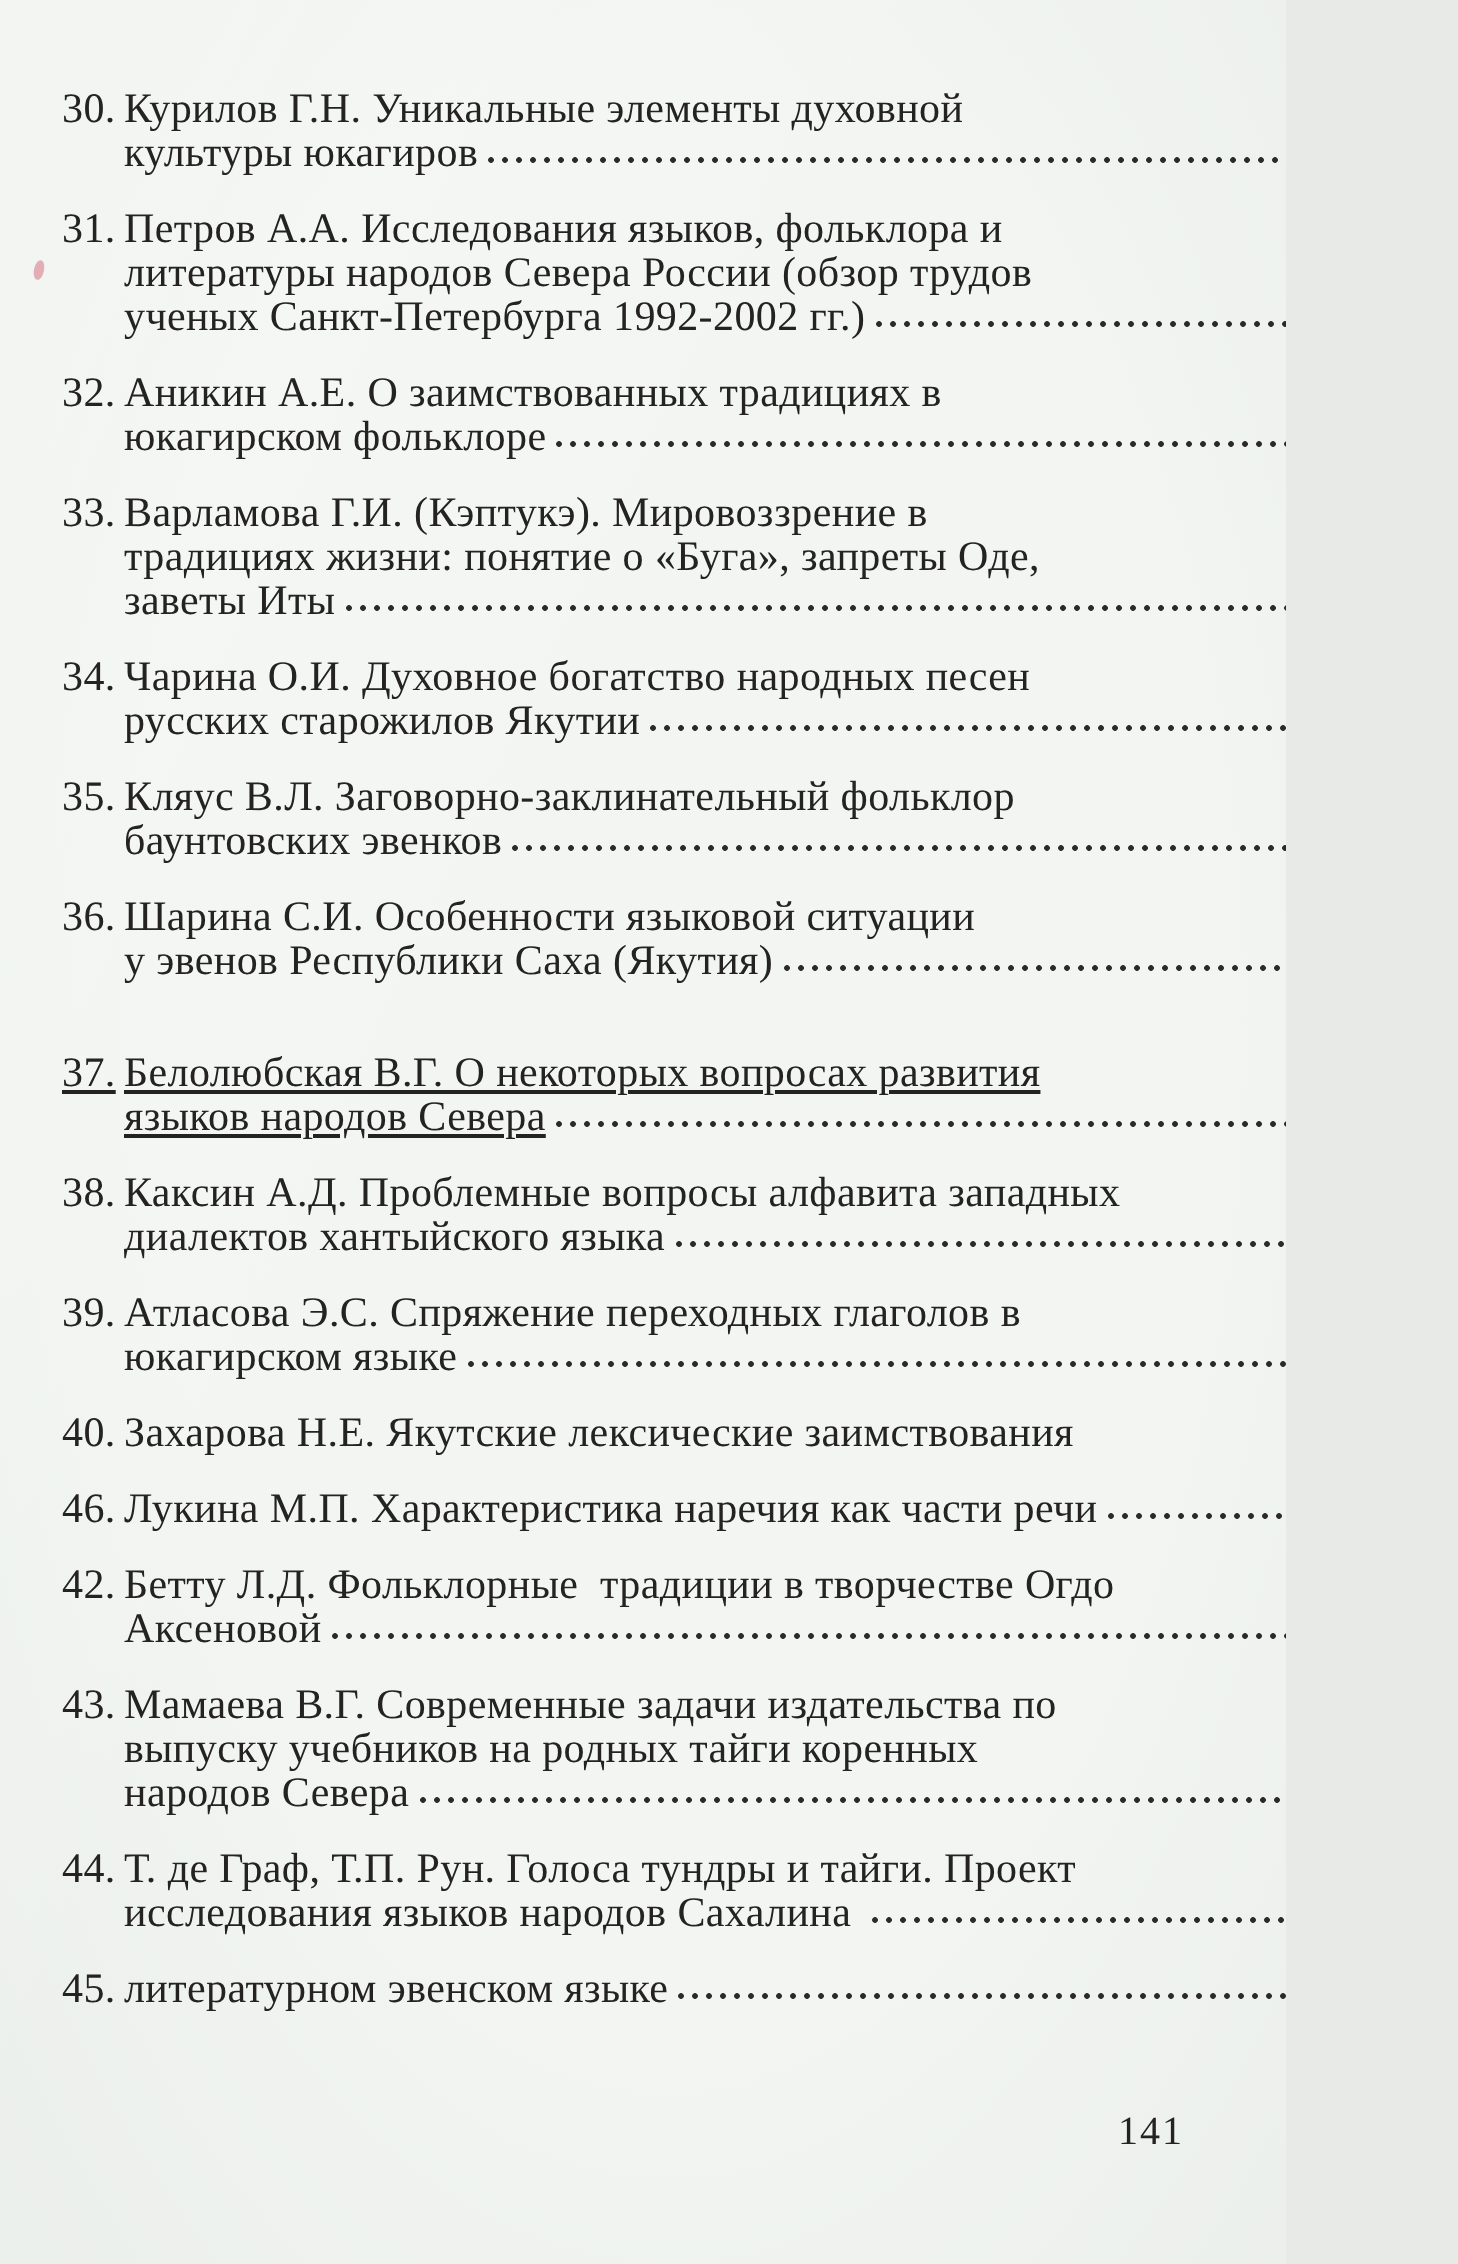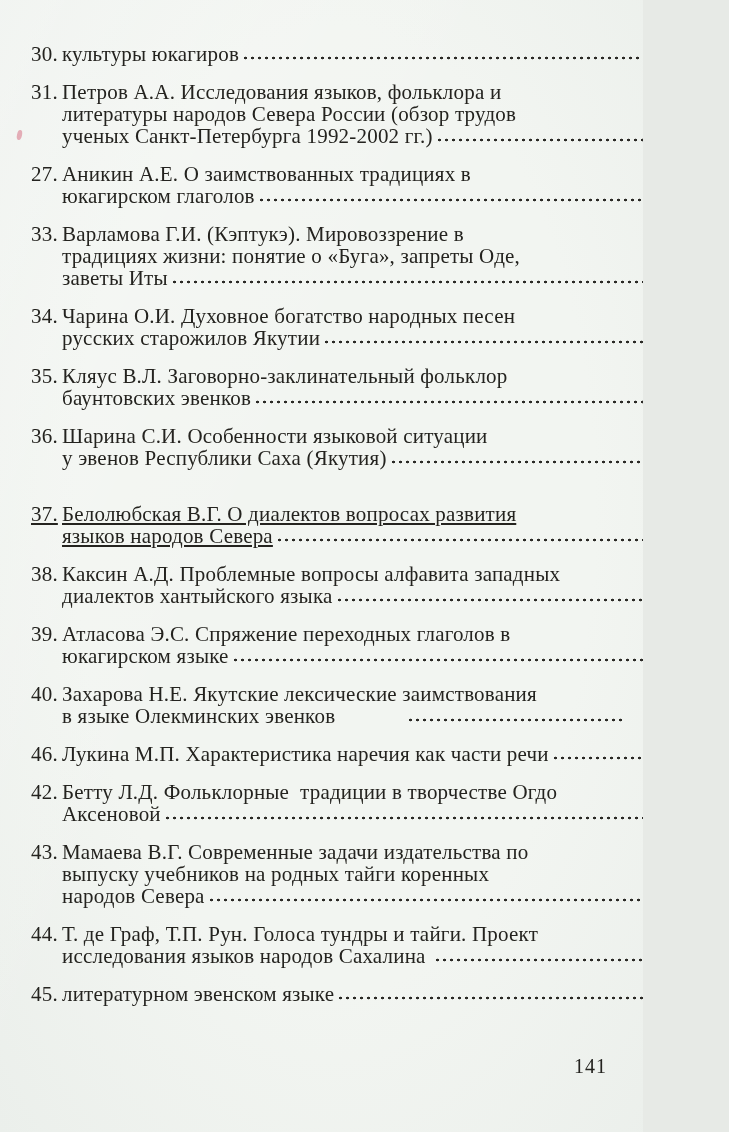--- a/index.html
+++ b/index.html
@@ -44,21 +44,21 @@
     margin: 0 2px 5px 3px;
     background-image: radial-gradient(circle, #2b2a26 1.25px, rgba(0,0,0,0) 1.6px);
     background-size: 7px 4px;
     background-position: 0 100%;
     background-repeat: repeat-x;
   }
   .entry.gapped .leader { margin-left: 72px; margin-right: 32px; }
   .pg { flex-shrink: 0; }
   .folio {
     position: absolute;
-    top: 1055px; right: 36px;
+    top: 1055px; right: 51px;
     font-size: 20px;
     line-height: 22px;
     letter-spacing: 1px;
   }
   .speck {
     position: absolute;
     left: 17px; top: 130px;
     width: 5px; height: 10px;
     border-radius: 50%;
     background: #e0a0ab;
@@ -68,36 +68,37 @@
 </style>
 </head>
 <body>
 
 <div class="page">
   <div class="speck"></div>
   <div class="toc" id="toc">
       <div class="entry">
         <div class="num">30.</div>
         <div class="entry-body">
+          <div class="line">Курилов Г.Н. Уникальные элементы духовной</div>
           <div class="lastline"><span class="txt">культуры юкагиров</span><span class="leader"></span><span class="pg">69</span></div>
         </div>
       </div>
       <div class="entry">
         <div class="num">31.</div>
         <div class="entry-body">
           <div class="line">Петров А.А. Исследования языков, фольклора и</div>
           <div class="line">литературы народов Севера России (обзор трудов</div>
           <div class="lastline"><span class="txt">ученых Санкт-Петербурга 1992-2002 гг.)</span><span class="leader"></span><span class="pg">70</span></div>
         </div>
       </div>
       <div class="entry">
-        <div class="num">27.</div>
+        <div class="num">32.</div>
         <div class="entry-body">
           <div class="line">Аникин А.Е. О заимствованных традициях в</div>
-          <div class="lastline"><span class="txt">юкагирском глаголов</span><span class="leader"></span><span class="pg">74</span></div>
+          <div class="lastline"><span class="txt">юкагирском фольклоре</span><span class="leader"></span><span class="pg">74</span></div>
         </div>
       </div>
       <div class="entry">
         <div class="num">33.</div>
         <div class="entry-body">
           <div class="line">Варламова Г.И. (Кэптукэ). Мировоззрение в</div>
           <div class="line">традициях жизни: понятие о «Буга», запреты Оде,</div>
           <div class="lastline"><span class="txt">заветы Иты</span><span class="leader"></span><span class="pg">76</span></div>
         </div>
       </div>
@@ -118,21 +119,21 @@
       <div class="entry">
         <div class="num">36.</div>
         <div class="entry-body">
           <div class="line">Шарина С.И. Особенности языковой ситуации</div>
           <div class="lastline"><span class="txt">у эвенов Республики Саха (Якутия)</span><span class="leader"></span><span class="pg">81</span></div>
         </div>
       </div>
       <div class="entry extra-gap">
         <div class="num">37.</div>
         <div class="entry-body">
-          <div class="line">Белолюбская В.Г. О диалектов вопросах развития</div>
+          <div class="line">Белолюбская В.Г. О некоторых вопросах развития</div>
           <div class="lastline"><span class="txt">языков народов Севера</span><span class="leader"></span><span class="pg">83</span></div>
         </div>
       </div>
       <div class="entry">
         <div class="num">38.</div>
         <div class="entry-body">
           <div class="line">Каксин А.Д. Проблемные вопросы алфавита западных</div>
           <div class="lastline"><span class="txt">диалектов хантыйского языка</span><span class="leader"></span><span class="pg">85</span></div>
         </div>
       </div>
@@ -140,21 +141,20 @@
         <div class="num">39.</div>
         <div class="entry-body">
           <div class="line">Атласова Э.С. Спряжение переходных глаголов в</div>
           <div class="lastline"><span class="txt">юкагирском языке</span><span class="leader"></span><span class="pg">87</span></div>
         </div>
       </div>
       <div class="entry gapped">
         <div class="num">40.</div>
         <div class="entry-body">
           <div class="line">Захарова Н.Е. Якутские лексические заимствования</div>
-          <div class="lastline"><span class="txt">в языке Олекминских эвенков</span><span class="leader"></span><span class="pg">89</span></div>
         </div>
       </div>
       <div class="entry">
         <div class="num">46.</div>
         <div class="entry-body">
           <div class="lastline"><span class="txt">Лукина М.П. Характеристика наречия как части речи</span><span class="leader"></span><span class="pg">91</span></div>
         </div>
       </div>
       <div class="entry">
         <div class="num">42.</div>

